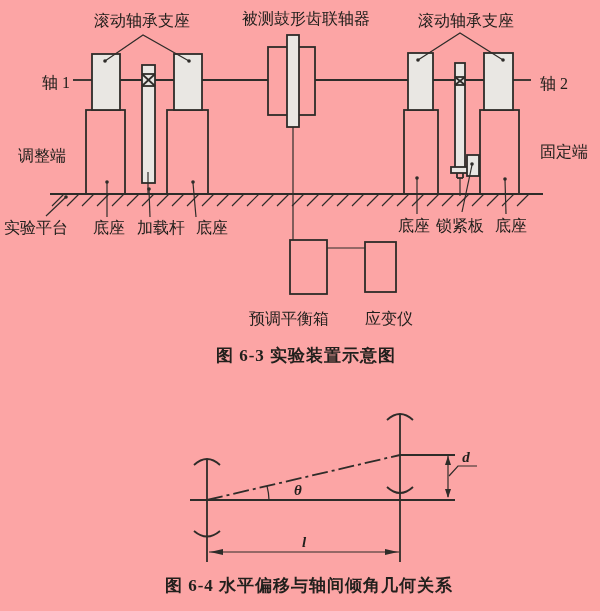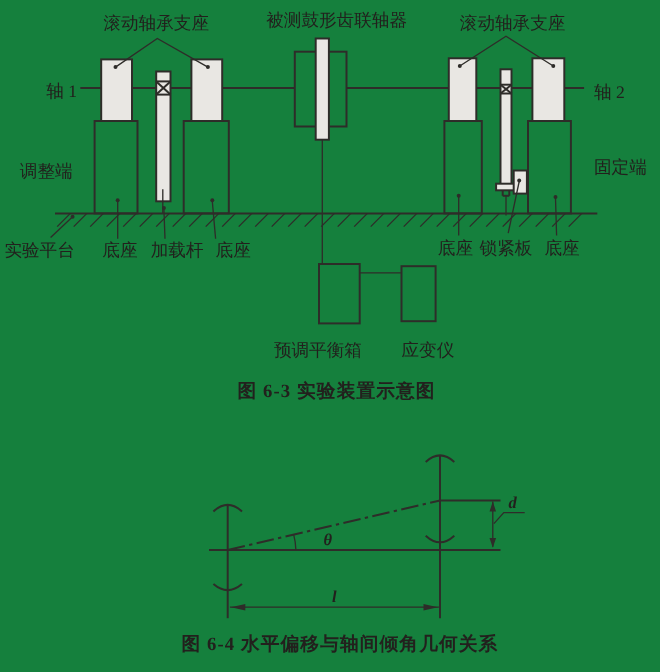--- a/index.html
+++ b/index.html
@@ -1,19 +1,19 @@
 <!DOCTYPE html>
 <html><head>
 <meta charset="utf-8">
 <style>
   html,body{margin:0;padding:0;}
   body{background:#c9c7c3;}
   .page{
     width:600px;height:611px;position:relative;
-    background:#15803d;
+    background:#fca5a5;
     font-family:"Liberation Serif","DejaVu Serif",serif;
     overflow:hidden;
   }
   svg{display:block;}
   svg text{
     font-family:"Liberation Serif","DejaVu Serif",serif;
     fill:#22201d;font-size:16px;
   }
   svg text.cap{font-weight:700;font-size:17px;letter-spacing:1px;}
   svg text.math{font-style:italic;font-weight:700;font-size:15px;}

